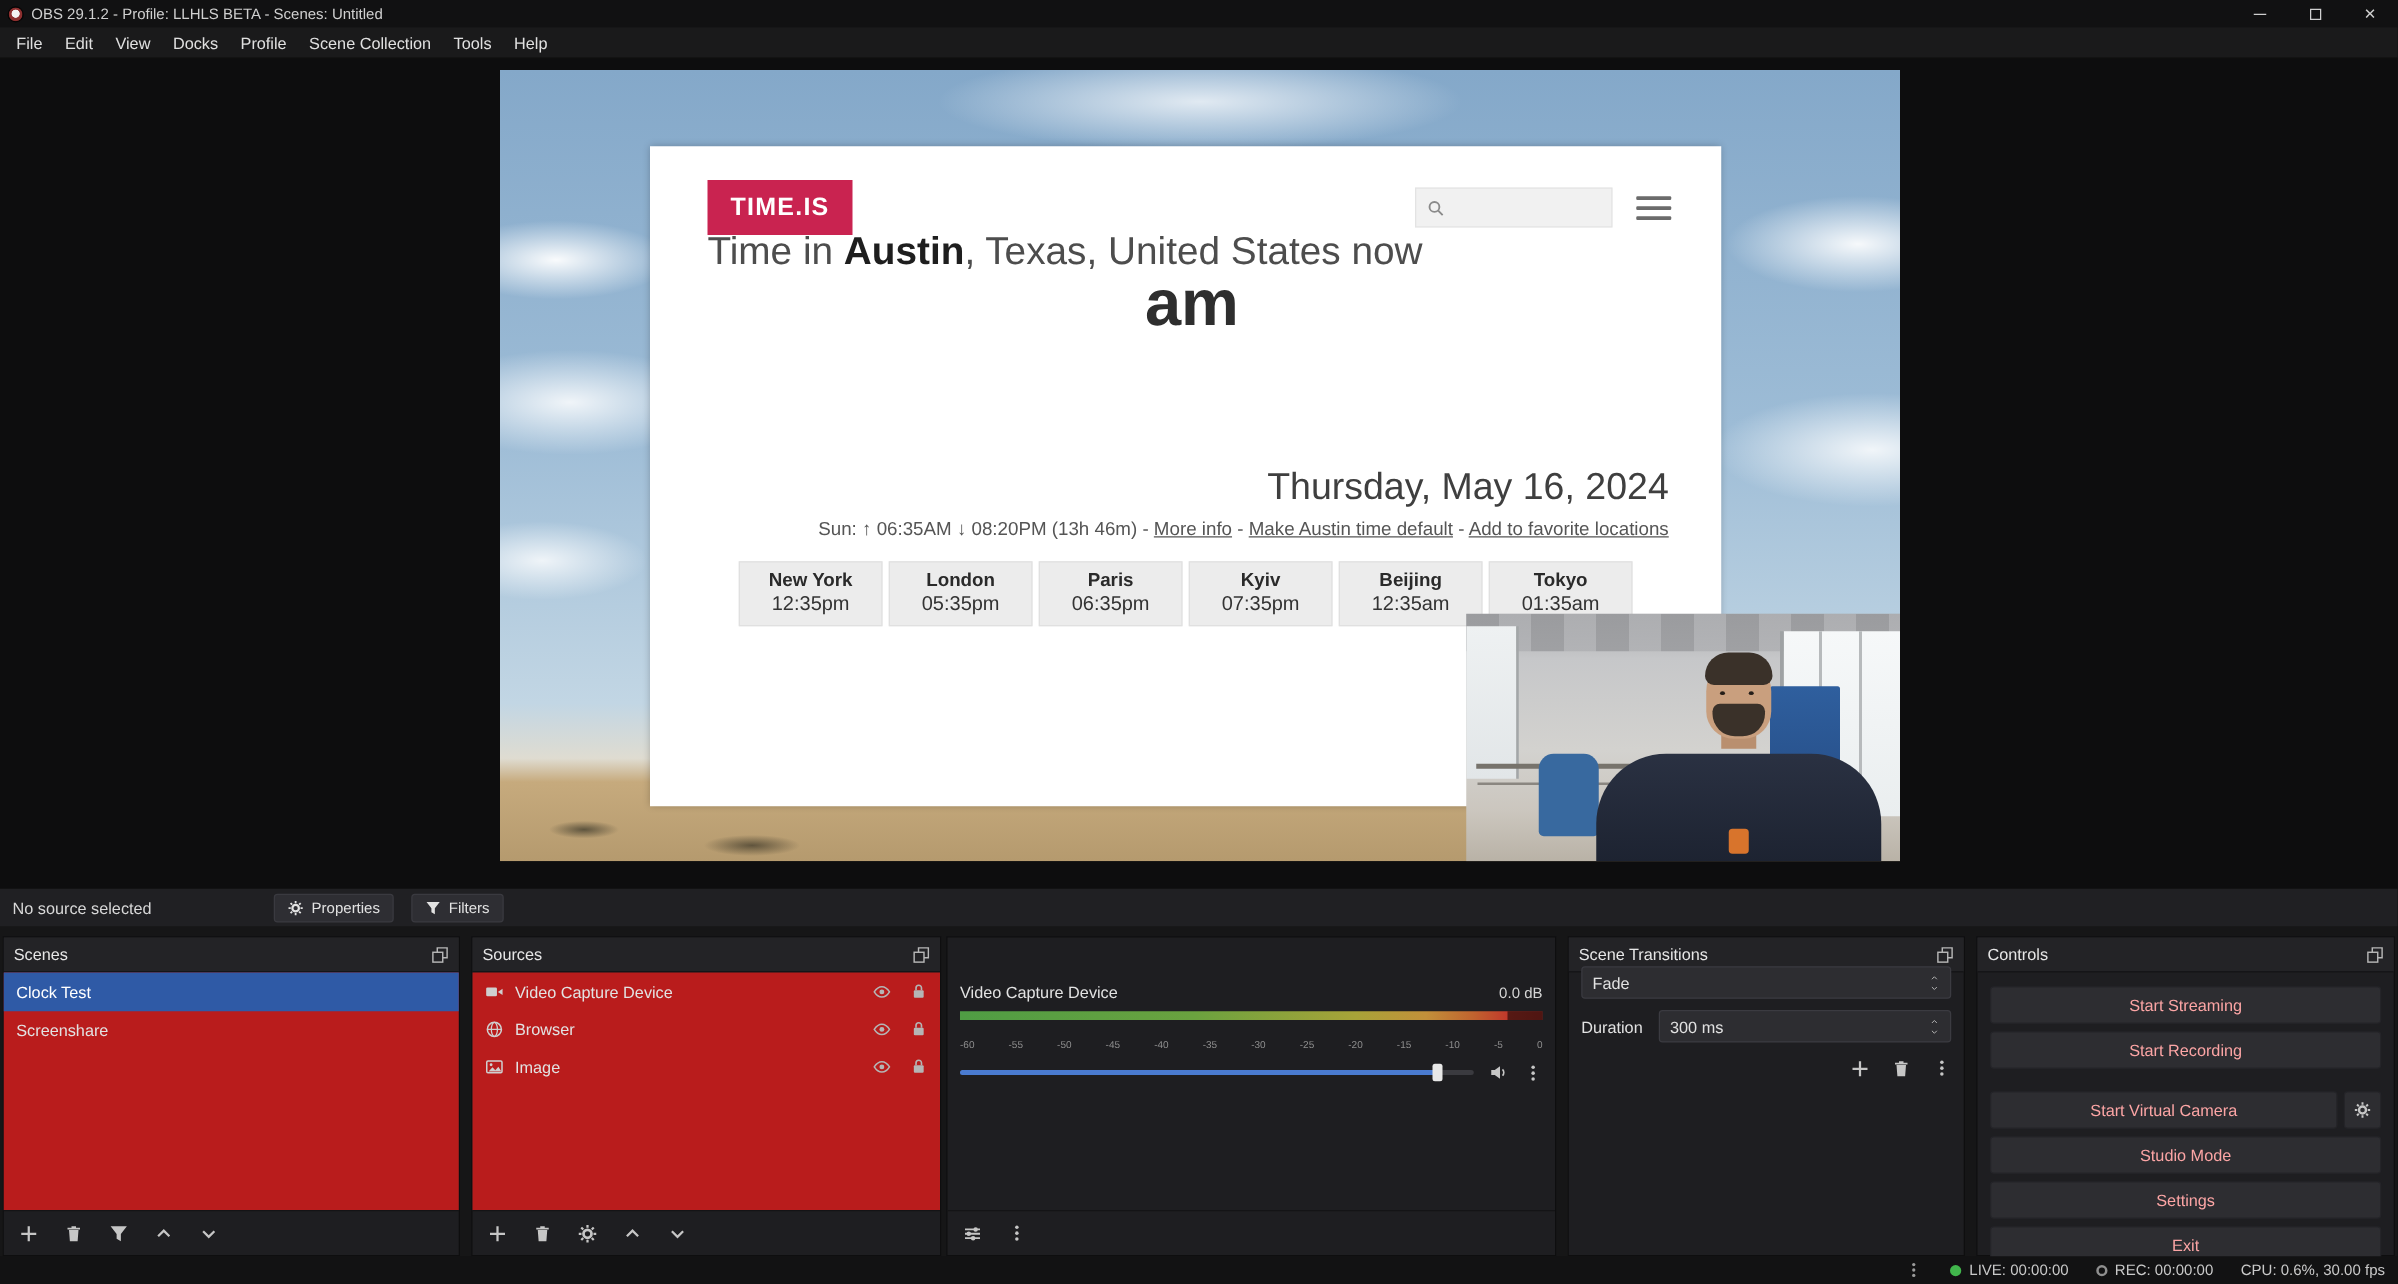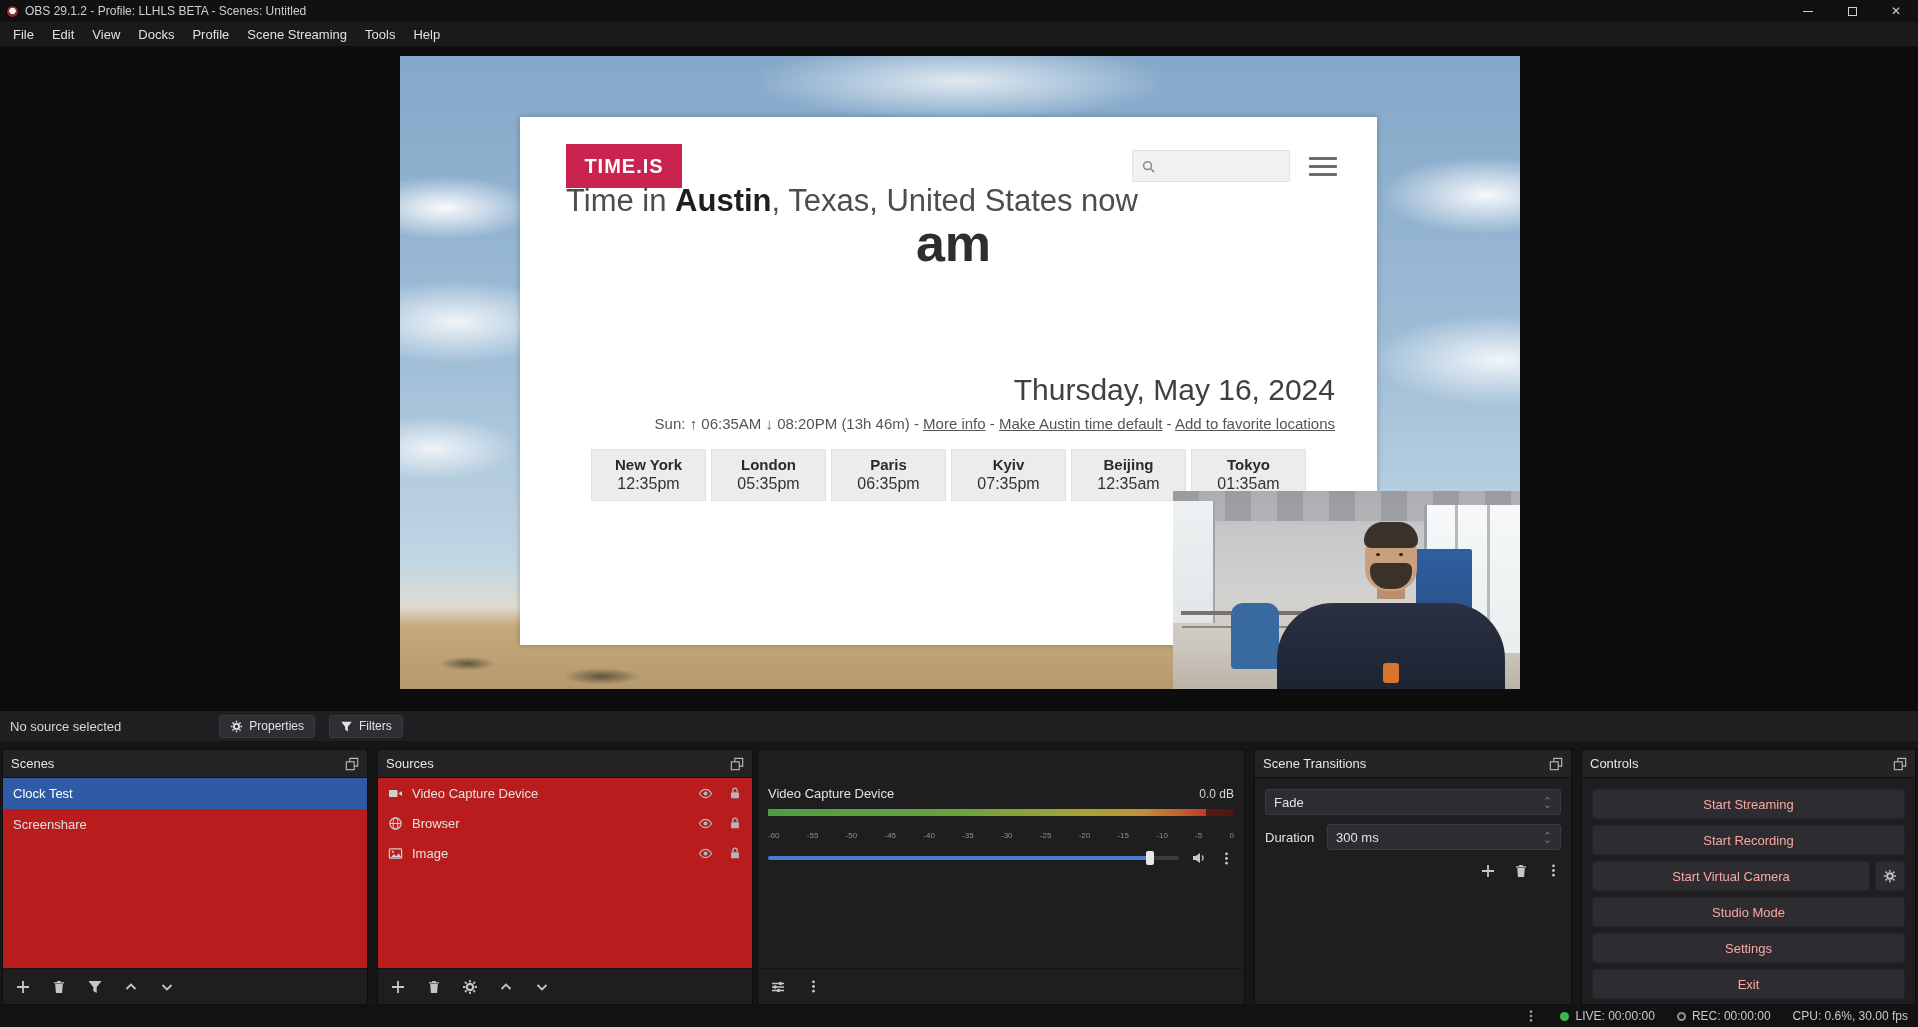--- a/index.html
+++ b/index.html
@@ -112,32 +112,32 @@
   .meter { position:relative; height:7px; margin-top:8px;
     background:linear-gradient(90deg, #4f9d44 0%, #6aa23f 40%, #a8a338 68%, #c2903a 80%, #c0642f 88%, #c0392b 94%, #b03028 100%); }
   .meter-unlit { position:absolute; right:0; top:0; bottom:0; background:rgba(0,0,0,.55); }
   .ticks { display:flex; justify-content:space-between; margin-top:15px; font-size:8px; color:#8e8e8e; }
   .vol-row { display:flex; align-items:center; margin-top:10px; gap:12px; }
   .slider { position:relative; flex:1; height:4px; background:#3a3a3f; border-radius:2px; }
   .vol-fill { position:absolute; left:0; top:0; bottom:0; background:#4a7bd0; border-radius:2px; }
   .vol-handle { position:absolute; top:-5px; width:8px; height:14px; background:#e8e8e8; border-radius:2px; }
 
   .dock-transitions { left:1254px; width:318px; }
-  .trans-body { position:absolute; top:28px; left:0; right:0; padding:11px 10px; }
+  .trans-body { position:absolute; top:12px; left:0; right:0; padding:11px 10px; }
   .combo { height:26px; background:#2d2d31; border:1px solid #3b3b41; border-radius:3px; display:flex; align-items:center; padding:0 8px; font-size:13px; color:#e2e2e2; }
   .combo-arrows { margin-left:auto; display:flex; flex-direction:column; gap:1px; color:#b5b5b5; }
   .dur-row { margin-top:9px; display:flex; align-items:center; }
   .dur-label { font-size:13px; width:62px; color:#e2e2e2; }
   .dur-row .combo { flex:1; }
   .trans-toolbar { margin-top:13px; display:flex; justify-content:flex-end; gap:17px; }
 
   .dock-controls { left:1581px; width:335px; }
   .controls-body { position:absolute; top:28px; left:0; right:0; padding:11px 10px; display:flex; flex-direction:column; gap:6px; }
   .ctl-btn { height:30px; background:#2d2d31; border:1px solid #242428; border-radius:3px; display:flex; align-items:center; justify-content:center; font-size:13px; color:#fca5a5; }
-  .vc-row { display:flex; gap:5px; }
+  .vc-row { display:flex; gap:5px;margin-top:12px; }
   .vc-row .ctl-btn.main { flex:1; }
   .vc-gear { width:30px; height:30px; background:#2d2d31; border:1px solid #242428; border-radius:3px; display:flex; align-items:center; justify-content:center; color:#c6c6c6; }
 
   
   .statusbar { position:absolute; left:0; top:1005px; width:100%; height:22px; background:#121213; display:flex; align-items:center; justify-content:flex-end; gap:22px; padding-right:10px; font-size:12px; color:#c9c9c9; }
   .sb-group { display:flex; align-items:center; gap:6px; }
   .live-dot { width:9px; height:9px; border-radius:50%; background:#41b64c; }
   .rec-dot { width:9px; height:9px; border-radius:50%; border:2px solid #8f8f8f; }
 </style>
 </head>
@@ -229,21 +229,21 @@
         </span>
     </div>
   </div>
 
   <div class="menubar">
     <span class="menu-item">File</span>
     <span class="menu-item">Edit</span>
     <span class="menu-item">View</span>
     <span class="menu-item">Docks</span>
     <span class="menu-item">Profile</span>
-    <span class="menu-item">Scene Streaming</span>
+    <span class="menu-item">Scene Collection</span>
     <span class="menu-item">Tools</span>
     <span class="menu-item">Help</span>
   </div>
 
   <div class="preview">
     <div class="canvas">
       <div class="desert"></div>
 
       <div class="webpage">
         <div class="ti-logo">TIME.IS</div>

